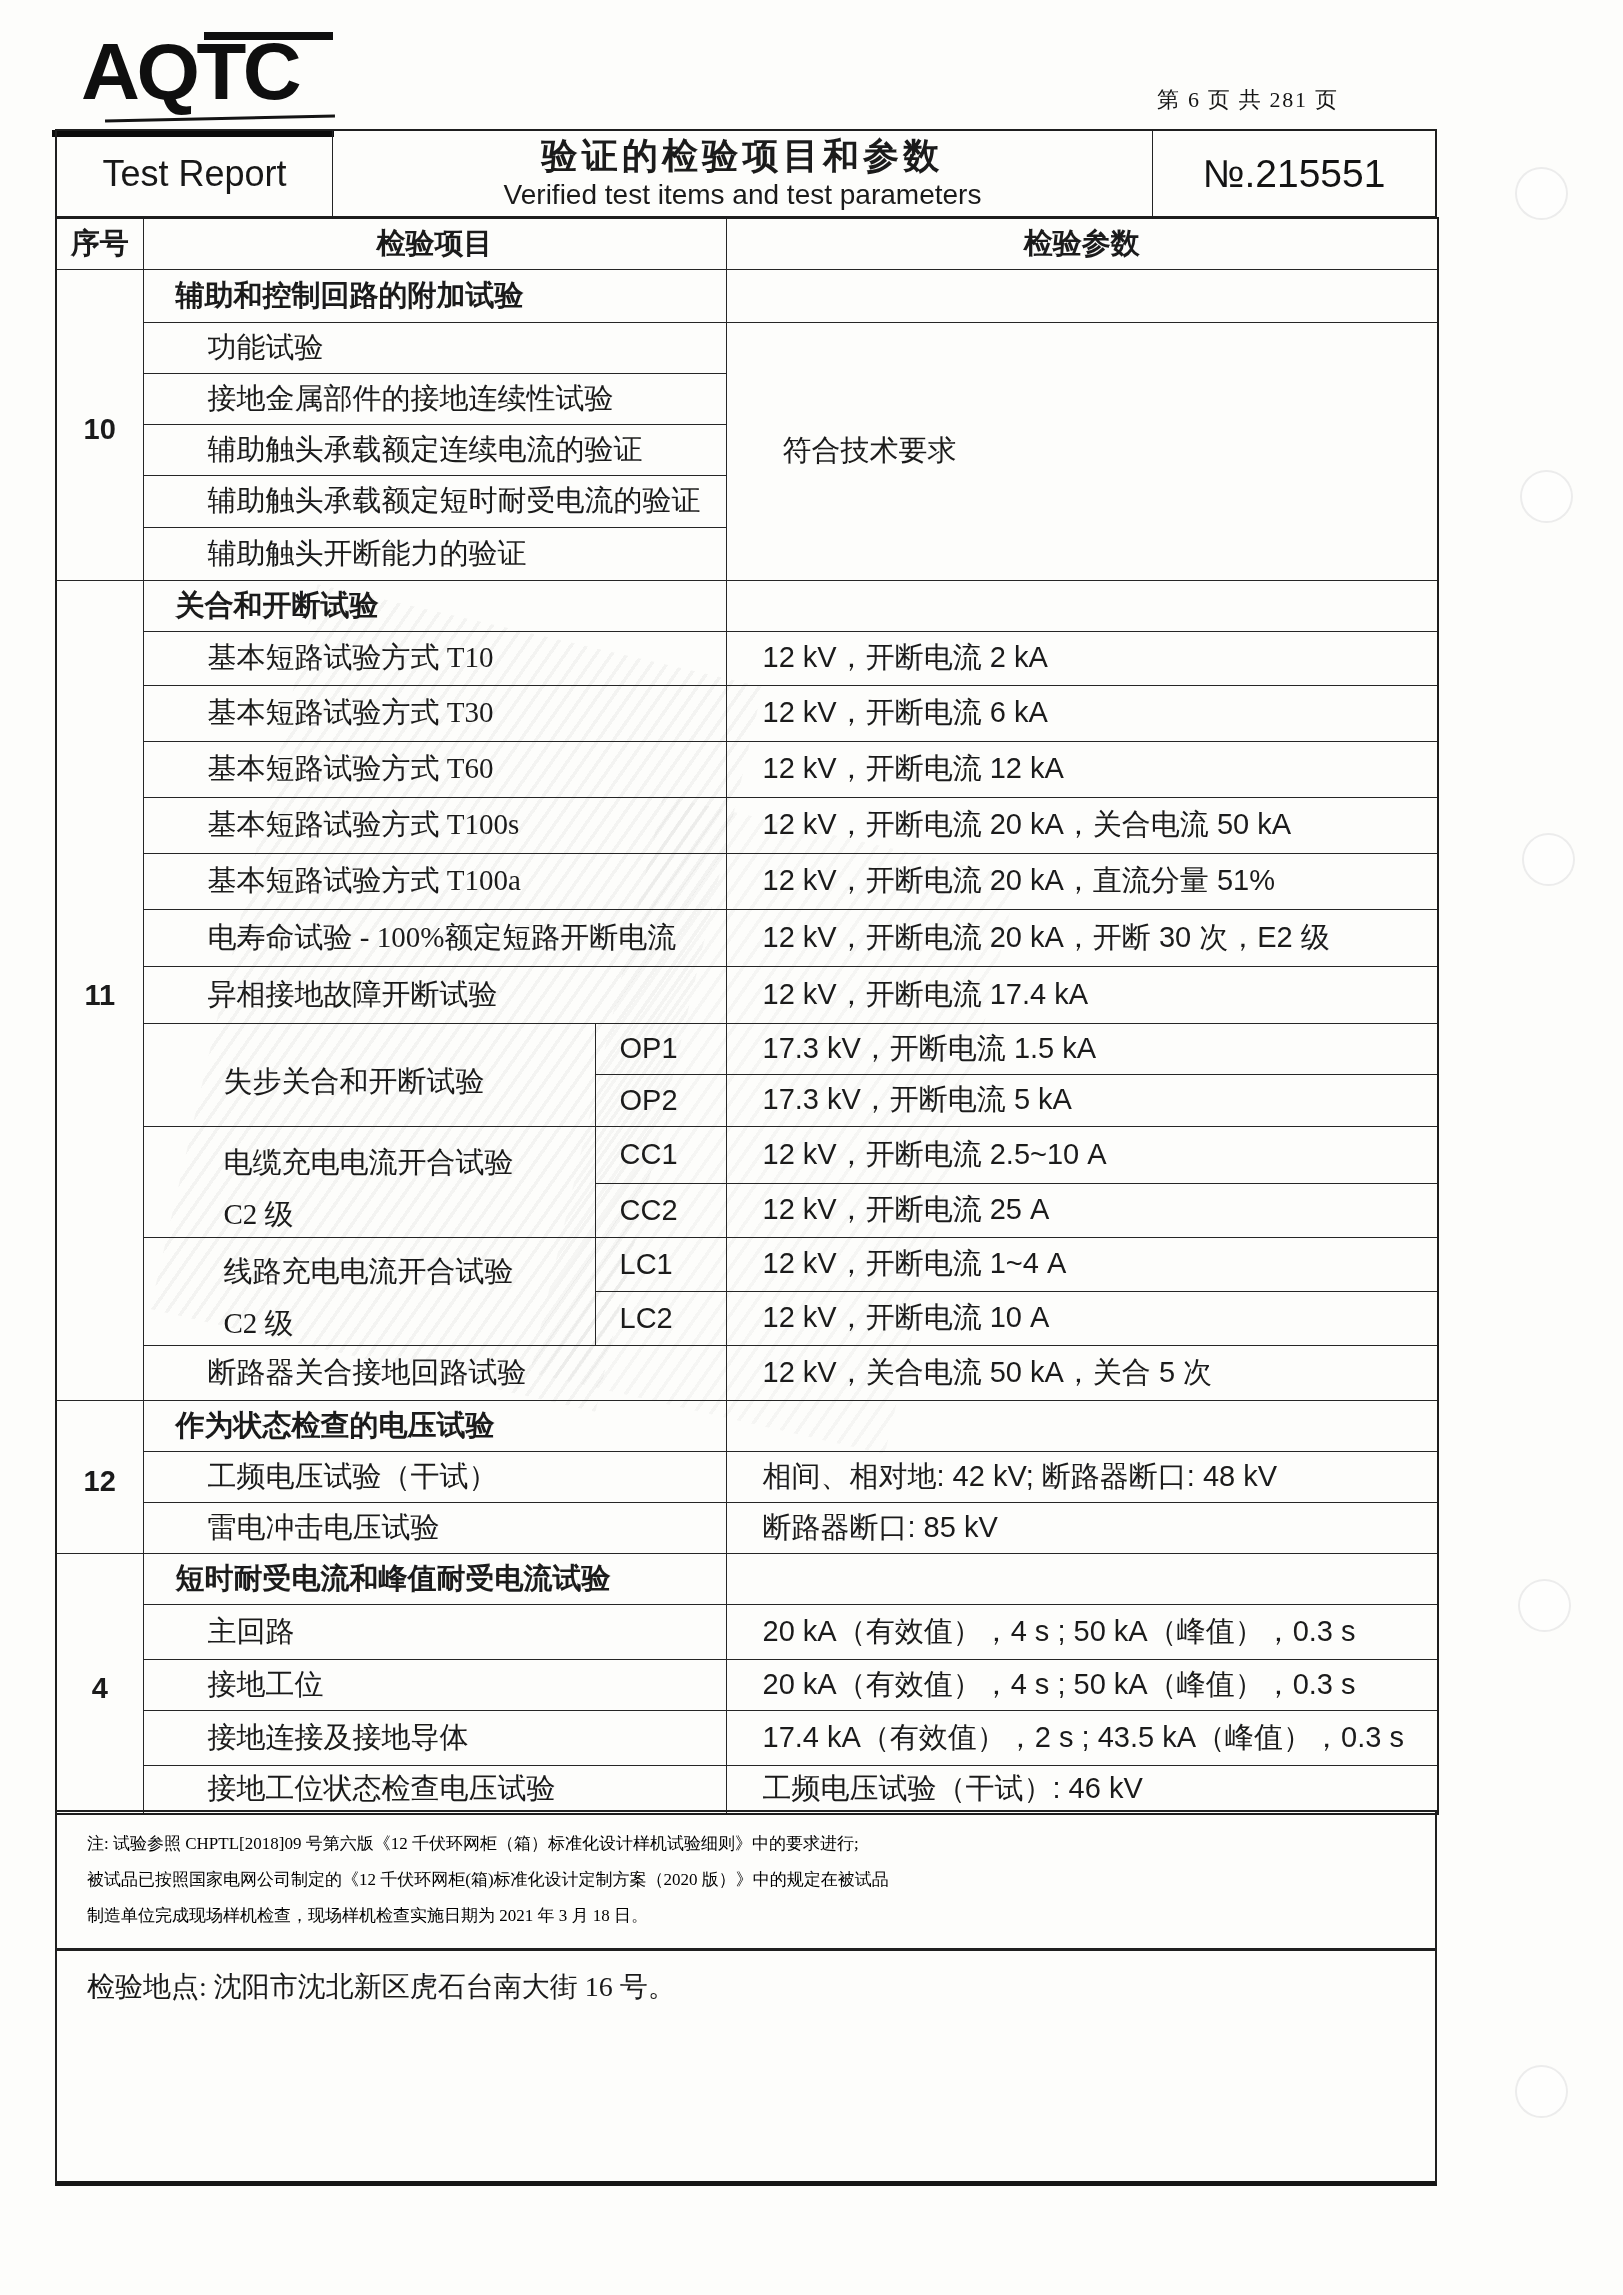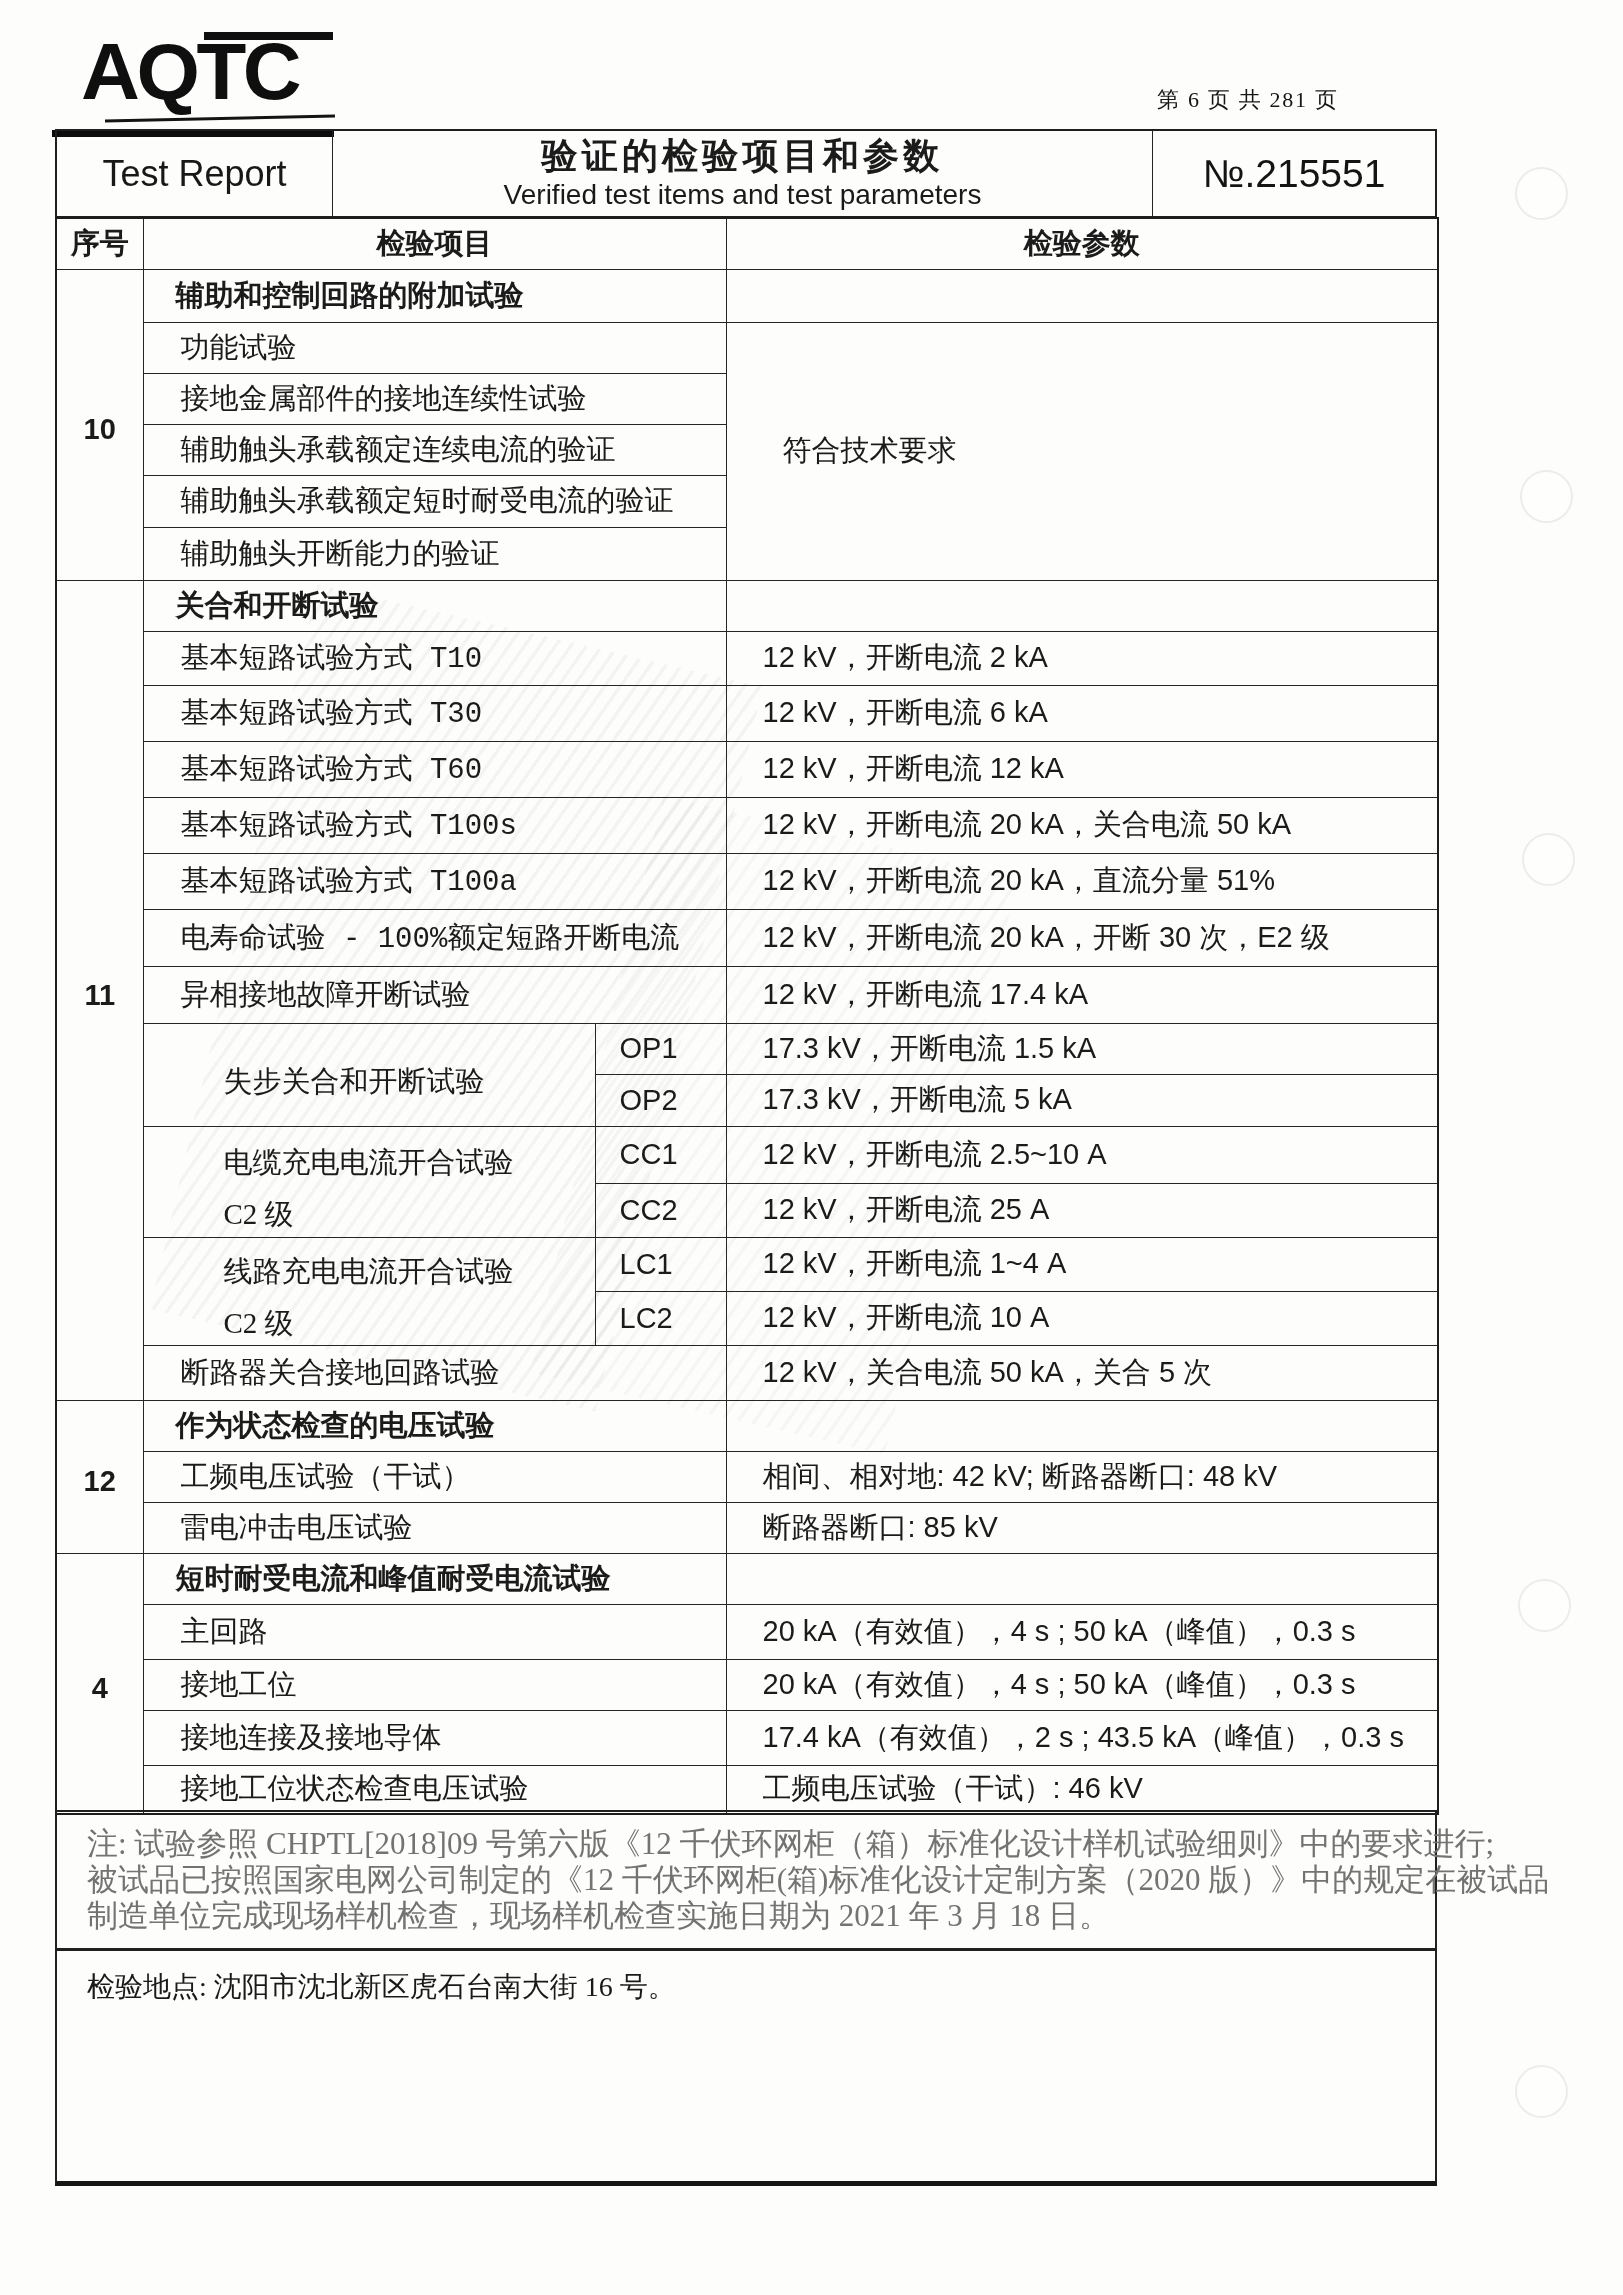--- a/index.html
+++ b/index.html
@@ -50,35 +50,35 @@
   }
   table.main td{
     border:1.7px solid #262626;box-sizing:border-box;
     font-size:29px;color:#1b1b1b;vertical-align:middle;
     overflow:hidden;white-space:nowrap;
   }
   td.ch{text-align:center;font-weight:700;font-size:30px;}
   td.num{text-align:center;vertical-align:top;padding-top:11px;
     font-family:"Liberation Sans", sans-serif;font-weight:700;font-size:28px;}
   td.title{font-weight:700;padding-left:32px;}
-  td.item{padding-left:37px;font-family:Liberation Mono, monospace;}
+  td.item{padding-left:64px;}
   td.gitem{padding-left:80px;}
   td.gitem .gl{display:block;line-height:39px;margin-top:13px;}
   td.gitem .gl:empty{display:none;}
   td.sublabel{font-family:"Liberation Sans", sans-serif;padding-left:24px;}
   td.param{font-family:"Liberation Sans", sans-serif;padding-left:36px;}
   td.mparam{font-size:29px;padding-left:56px;margin-left:17px;}
 
   
   .notes-box{
     position:absolute;left:55px;top:1810px;width:1382px;height:140px;
     border:2.5px solid #202020;box-sizing:border-box;
     padding:13.5px 22px 0 30px;
   }
-  .note-line{font-size:31px;line-height:36px;white-space:nowrap;color:#737373;}
+  .note-line{font-size:17px;line-height:36px;white-space:nowrap;color:#000000;}
   .loc-box{
     position:absolute;left:55px;top:1949px;width:1382px;height:237px;
     border:2.5px solid #202020;border-bottom:5px solid #161616;box-sizing:border-box;
     padding:17px 22px 0 30px;
   }
   .loc-text{font-size:28px;color:#191919;white-space:nowrap;}
 
   
   .wm{position:absolute;pointer-events:none;}
   .wm1{left:228px;top:626px;width:457px;height:744px;transform:rotate(13deg);

